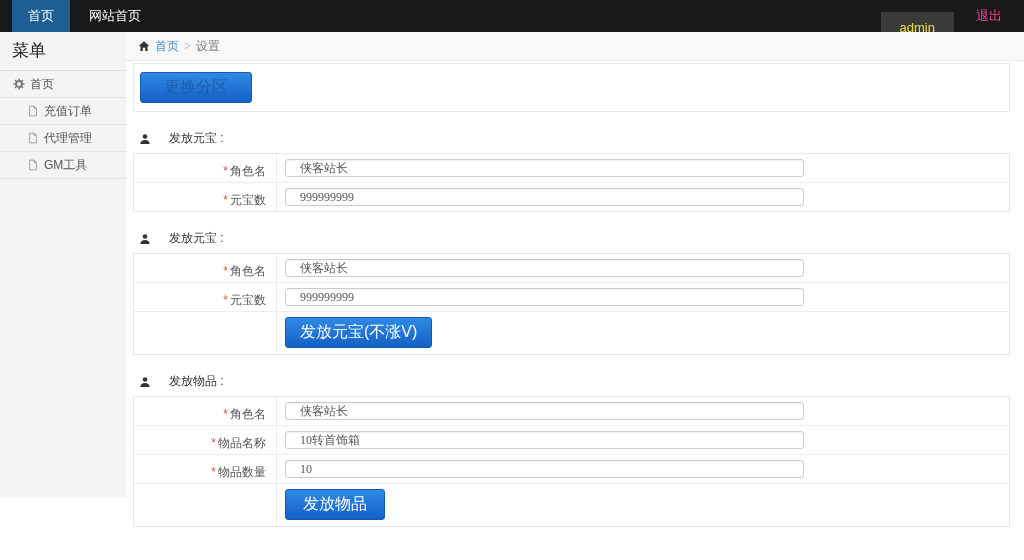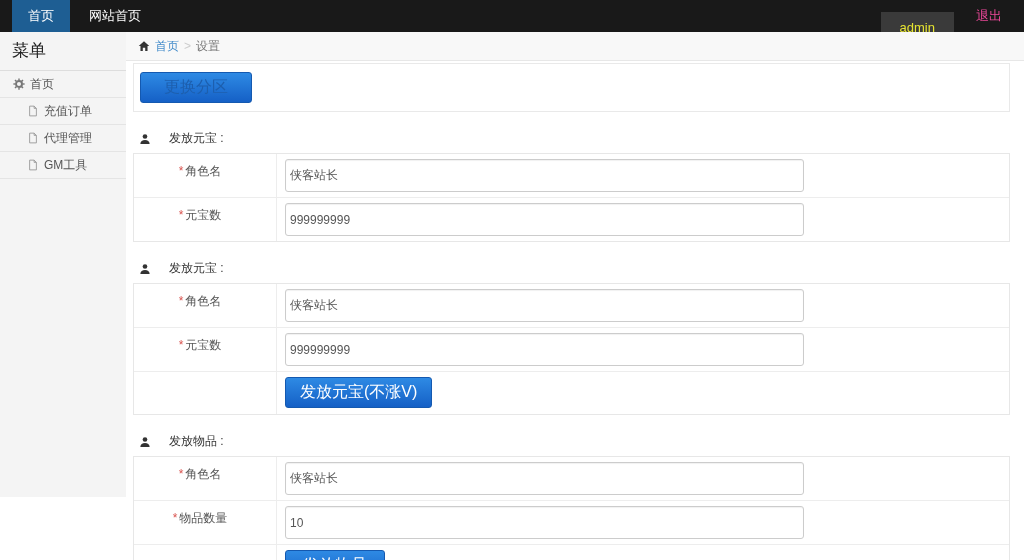--- a/index.html
+++ b/index.html
@@ -47,26 +47,26 @@
   .btn.switch { color:#1d5fae; padding:4px 23px; }
   .btn.wide { padding:4px 17px; }
 
   
   .form-section { margin-top:11px; }
   .section-header { display:flex; align-items:center; gap:18px; padding:7px 6px 6px; color:#333; }
   .section-header .ic { display:inline-flex; width:12px; height:12px; }
   .form-table { border:1px solid #e7e7e7; background:#fff; }
   .form-table .row { display:flex; border-bottom:1px solid #ededed; }
   .form-table .row:last-child { border-bottom:none; }
-  .label-cell { width:143px; flex:0 0 143px; text-align:center; padding:9px 10px 0 0;
+  .label-cell { width:143px; flex:0 0 143px; text-align:right; padding:9px 10px 0 0;
                 border-right:1px solid #ededed; color:#555; }
   .label-cell .req { color:#d9534f; margin-right:2px; }
   .input-cell { flex:1; padding:5px 8px; }
-  .input-cell input { width:519px; height:33px; border:1px solid #ccc; border-radius:3px;
-                      padding:1px 4px; font-size:12px; color:#555; font-family:Liberation Sans, sans-serif;
+  .input-cell input { width:519px; height:18px; border:1px solid #ccc; border-radius:3px;
+                      padding:1px 14px; font-size:12px; color:#555; font-family:Liberation Serif, serif;
                       box-shadow:inset 0 1px 1px rgba(0,0,0,0.06); outline:none; }
   .btn-row .input-cell { padding:5px 8px 6px; }
 </style>
 </head>
 <body>
 
 <div class="page">
 
   <header class="topbar">
     <div class="tab active">首页</div>
@@ -215,20 +215,26 @@
           <span>发放物品 :</span>
         </div>
         <div class="form-table">
           <div class="row">
             <div class="label-cell"><span class="req">*</span><span>角色名</span></div>
             <div class="input-cell">
               <input type="text" value="侠客站长" style="">
             </div>
           </div>
           <div class="row">
+            <div class="label-cell"><span class="req">*</span><span>物品名称</span></div>
+            <div class="input-cell">
+              <input type="text" value="10转首饰箱" style="">
+            </div>
+          </div>
+          <div class="row">
             <div class="label-cell"><span class="req">*</span><span>物品数量</span></div>
             <div class="input-cell">
               <input type="text" value="10" style="">
             </div>
           </div>
           <div class="row btn-row">
             <div class="label-cell"></div>
             <div class="input-cell">
               <button class="btn wide">发放物品</button>
             </div>

